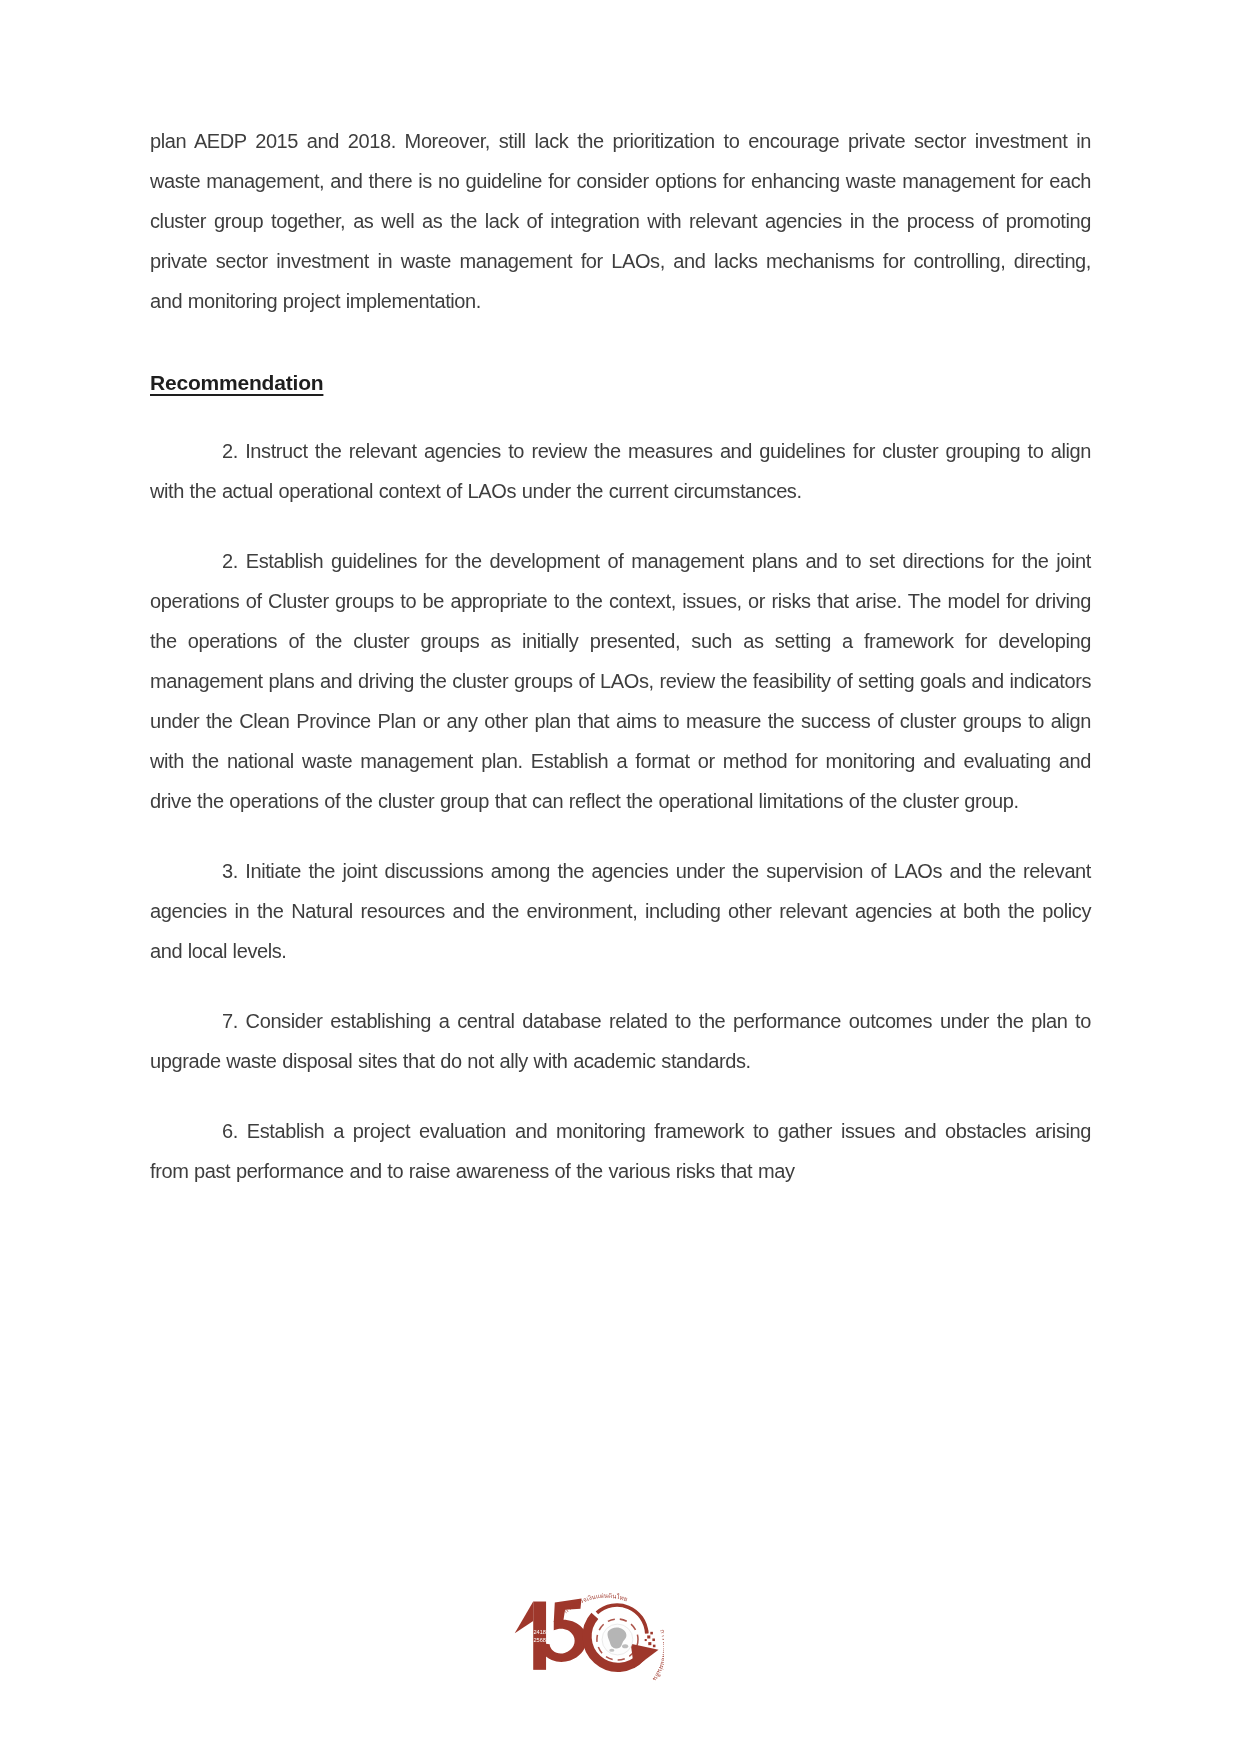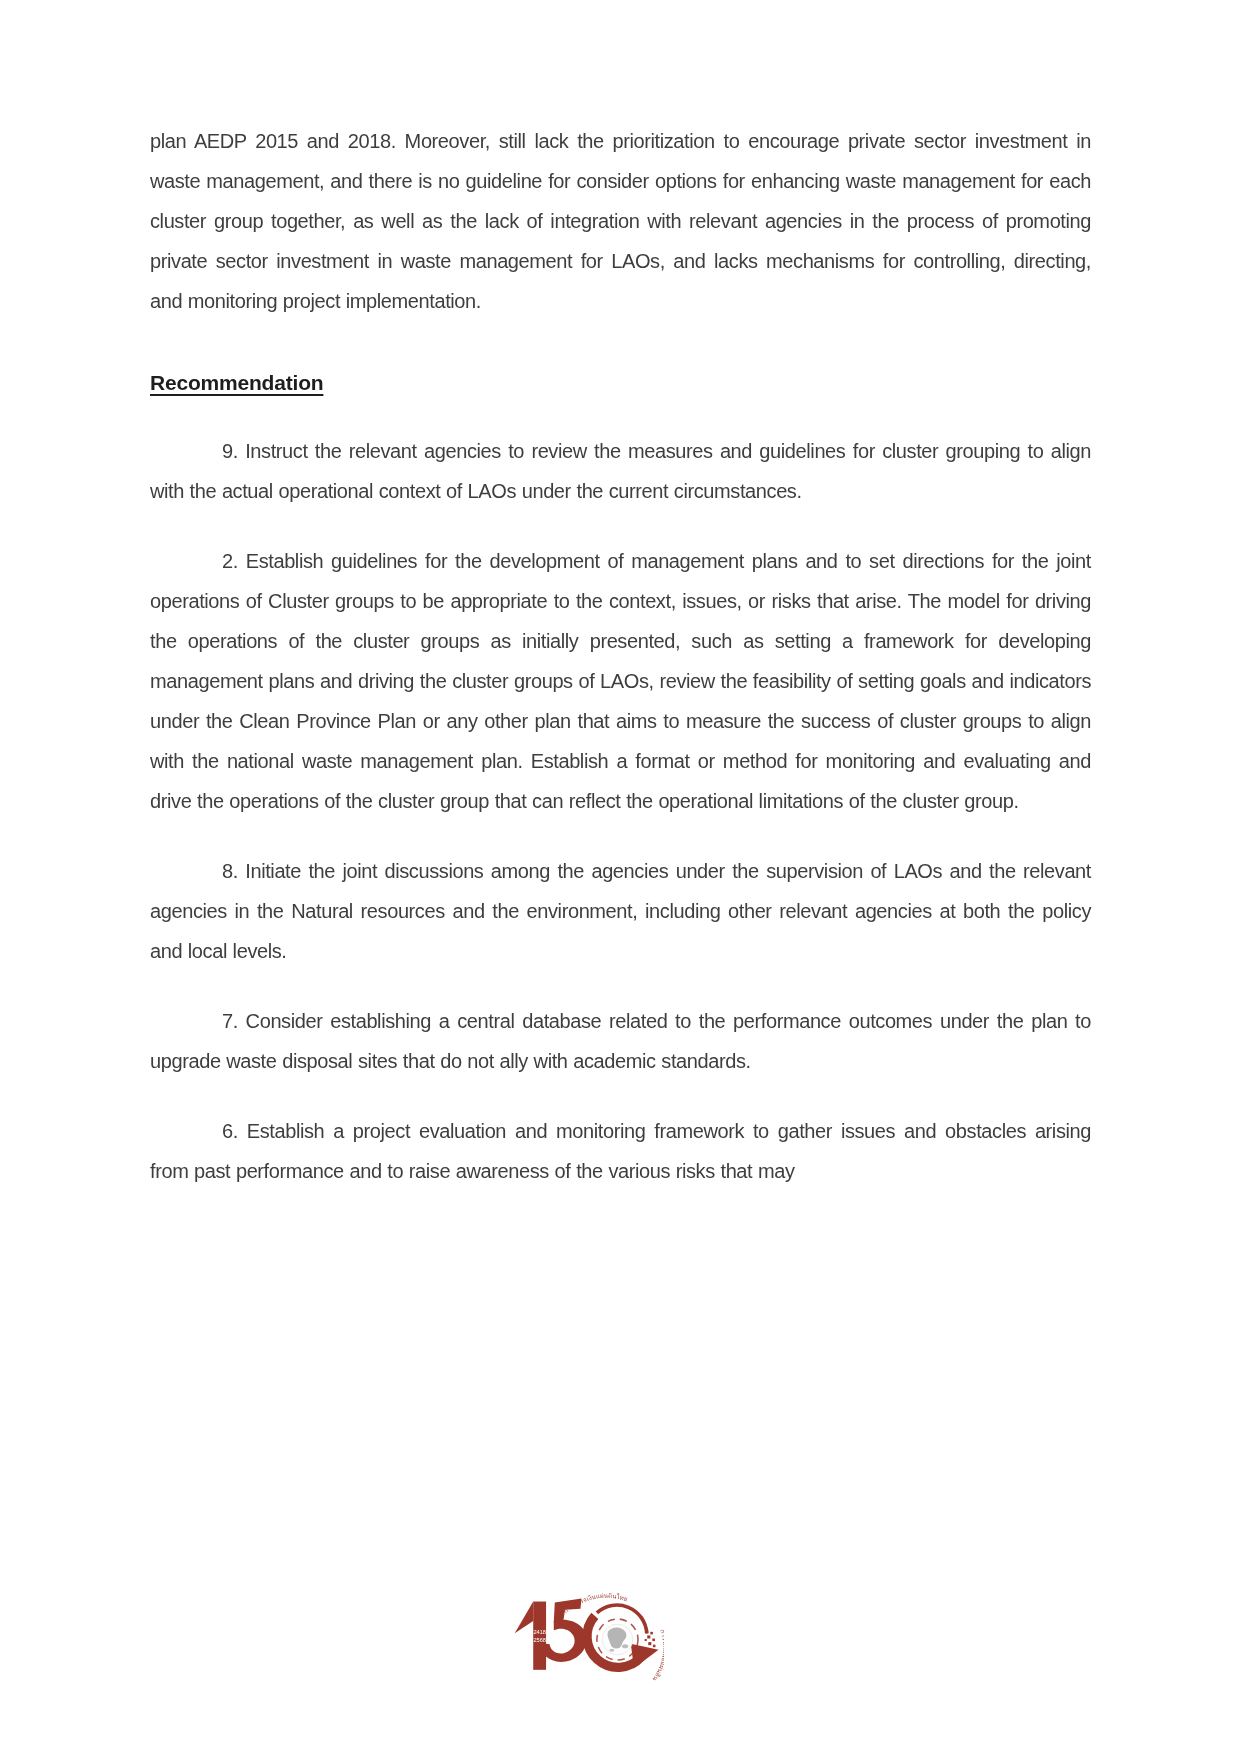--- a/index.html
+++ b/index.html
@@ -51,23 +51,23 @@
 </head>
 <body>
 
 <div class="page">
 
   <div class="content">
     <p class="para">plan AEDP 2015 and 2018. Moreover, still lack the prioritization to encourage private sector investment in waste management, and there is no guideline for consider options for enhancing waste management for each cluster group together, as well as the lack of integration with relevant agencies in the process of promoting private sector investment in waste management for LAOs, and lacks mechanisms for controlling, directing, and monitoring project implementation.</p>
 
     <div class="heading">Recommendation</div>
 
-    <p class="para indent">9. Instruct the relevant agencies to review the measures and guidelines for cluster grouping to align with the actual operational context of LAOs under the current circumstances.</p>
+    <p class="para indent">2. Instruct the relevant agencies to review the measures and guidelines for cluster grouping to align with the actual operational context of LAOs under the current circumstances.</p>
     <p class="para indent">2. Establish guidelines for the development of management plans and to set directions for the joint operations of Cluster groups to be appropriate to the context, issues, or risks that arise. The model for driving the operations of the cluster groups as initially presented, such as setting a framework for developing management plans and driving the cluster groups of LAOs, review the feasibility of setting goals and indicators under the Clean Province Plan or any other plan that aims to measure the success of cluster groups to align with the national waste management plan. Establish a format or method for monitoring and evaluating and drive the operations of the cluster group that can reflect the operational limitations of the cluster group.</p>
-    <p class="para indent">8. Initiate the joint discussions among the agencies under the supervision of LAOs and the relevant agencies in the Natural resources and the environment, including other relevant agencies at both the policy and local levels.</p>
+    <p class="para indent">3. Initiate the joint discussions among the agencies under the supervision of LAOs and the relevant agencies in the Natural resources and the environment, including other relevant agencies at both the policy and local levels.</p>
     <p class="para indent">7. Consider establishing a central database related to the performance outcomes under the plan to upgrade waste disposal sites that do not ally with academic standards.</p>
     <p class="para indent">6. Establish a project evaluation and monitoring framework to gather issues and obstacles arising from past performance and to raise awareness of the various risks that may</p>
   </div>
 
   <div class="logo-wrap" aria-label="150">
     <svg width="165" height="113" viewBox="0 0 320 220" xmlns="http://www.w3.org/2000/svg">
 
       <g>
         <polygon points="30,100 66,38 66,76" fill="#9e372b"></polygon>
         <rect x="66" y="38" width="25" height="133" fill="#9e372b"></rect>

